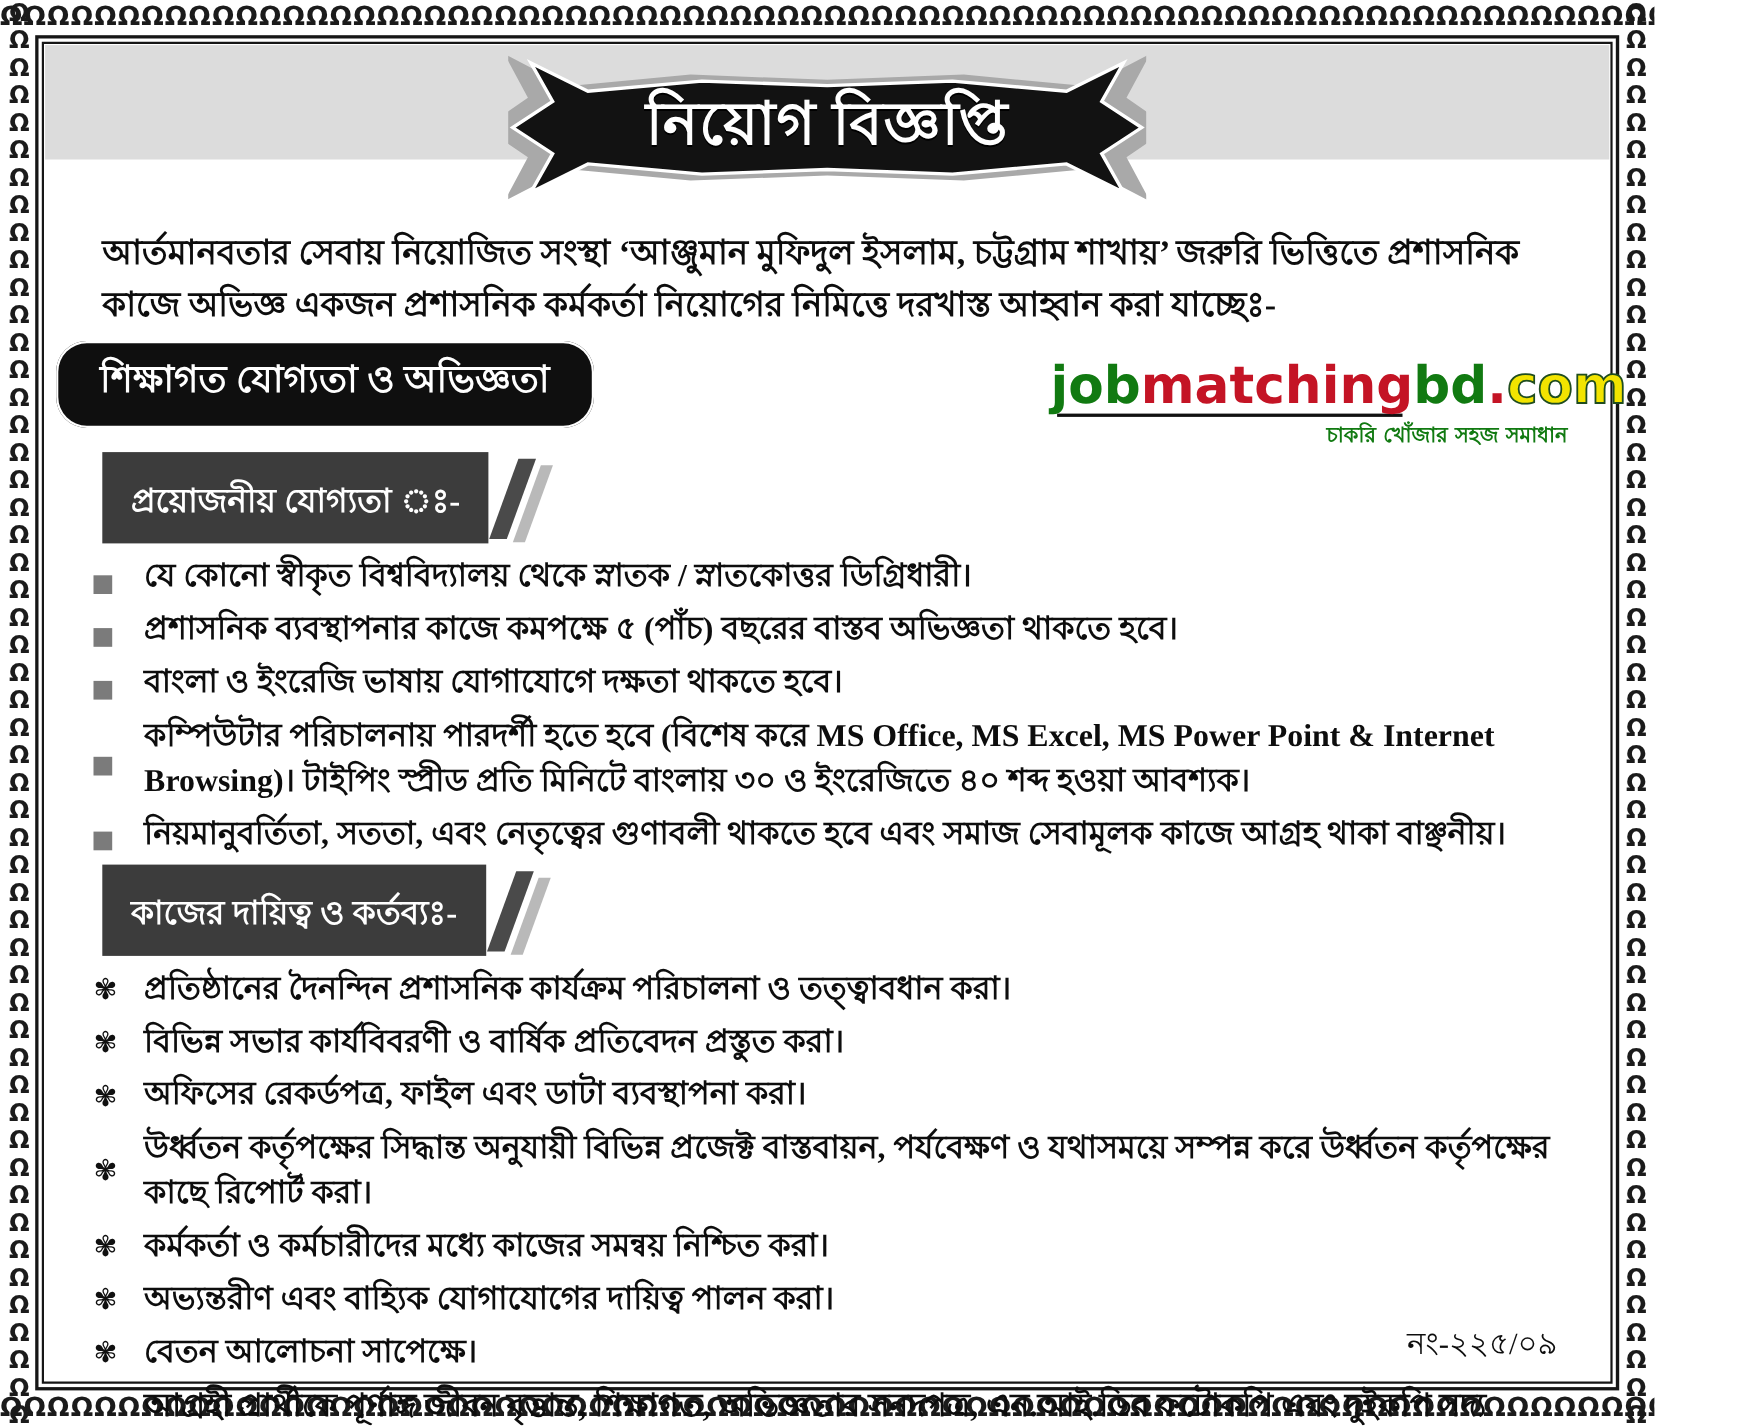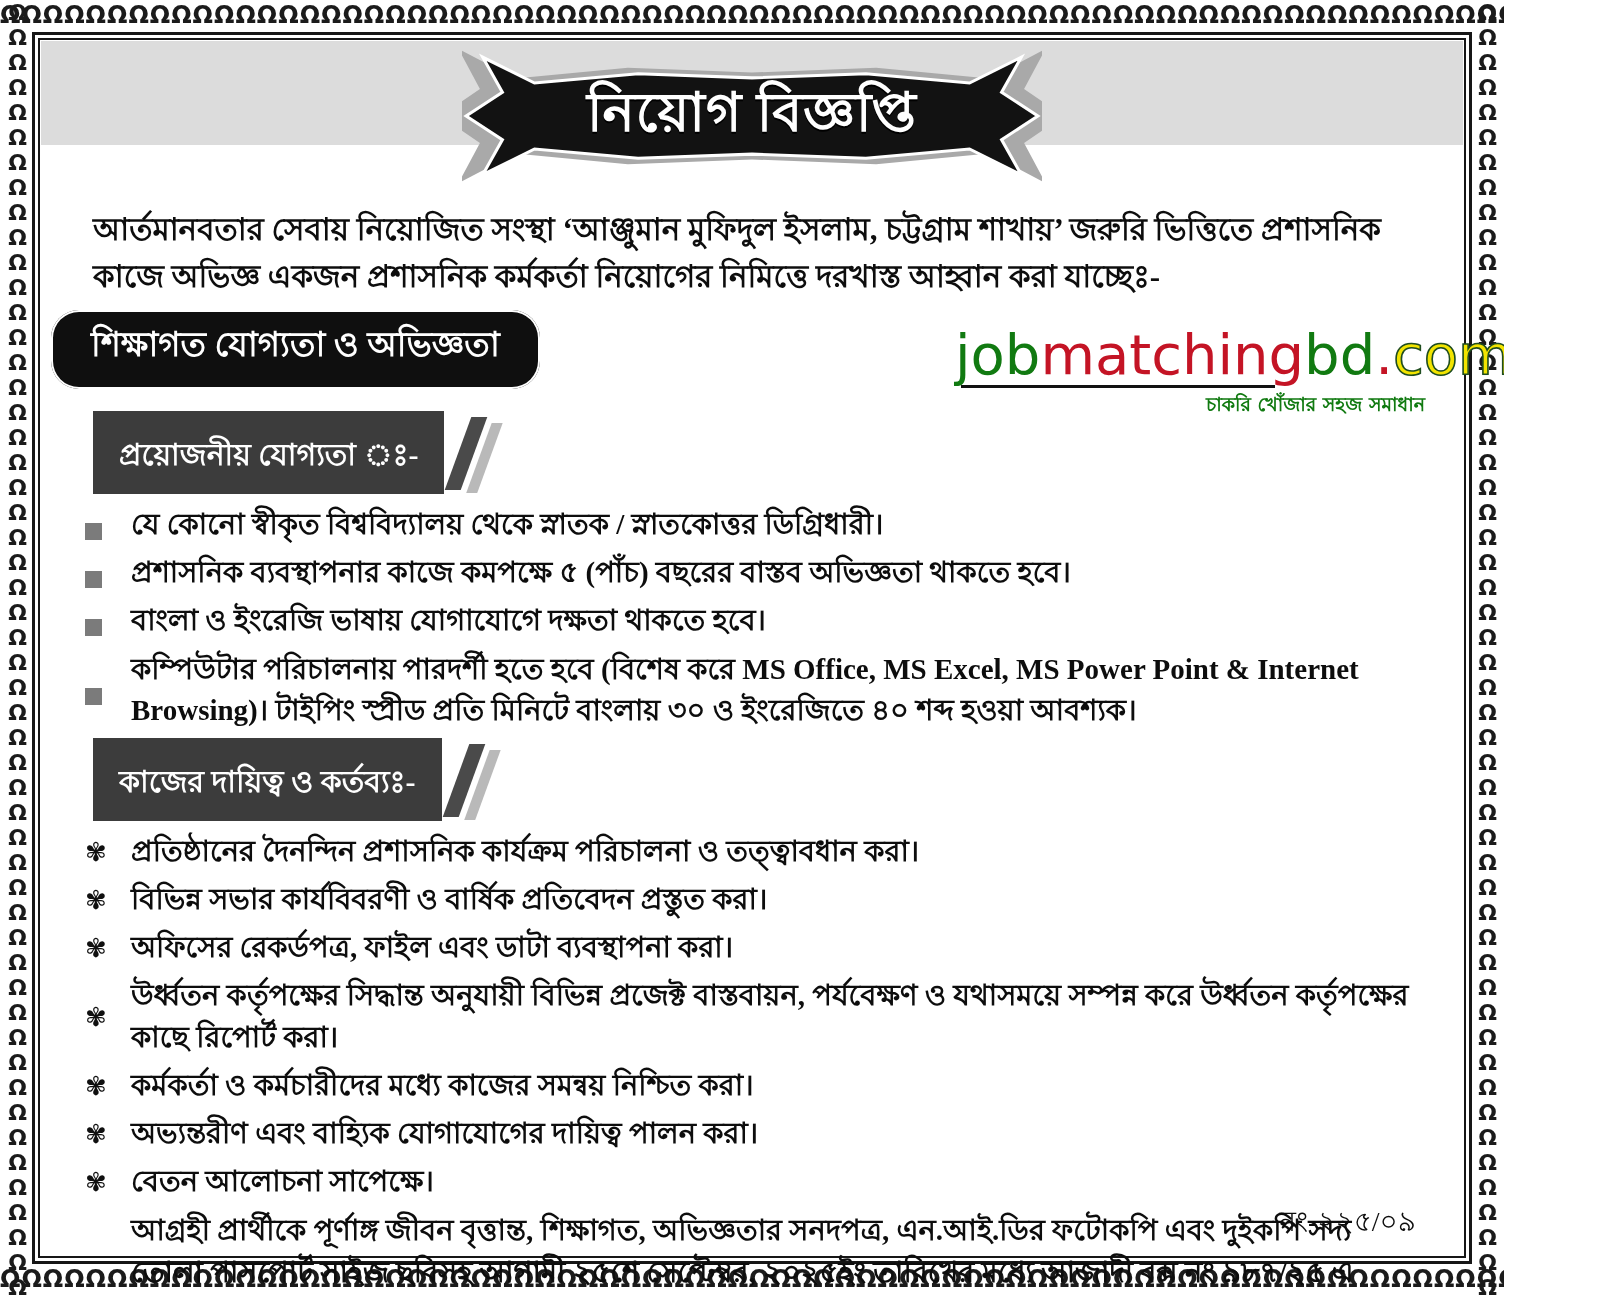--- a/index.html
+++ b/index.html
@@ -70,21 +70,21 @@
     background:#4a4a4a;transform:skewX(-20deg);
   }
   .box-heading::before{
     content:"";position:absolute;right:-46px;top:12px;height:84%;width:11px;
     background:#b9b9b9;transform:skewX(-20deg);
   }
 
   
   .logo{position:absolute;top:292px;right:44px;width:470px;text-align:right;
         font-family:"DejaVu Sans",sans-serif;}
-  .logo-line{font-size:56px;font-weight:400;letter-spacing:0px;line-height:1.0;white-space:nowrap;}
+  .logo-line{font-size:47px;font-weight:700;letter-spacing:0px;line-height:1.0;white-space:nowrap;}
   .lg-green{color:#117a11;}
   .lg-red{color:#c41425;}
   .lg-dot{color:#c41425;}
   .lg-com{color:#f2e400;-webkit-text-stroke:1.6px #1f4d1f;text-shadow:0 0 1px #1f4d1f;}
   .logo-underline{height:3px;background:#111;margin:2px 150px 2px 6px;}
   .logo-tagline{font-size:19px;font-weight:700;color:#117a11;margin-top:0px;}
 
   
   ul.adlist{list-style:none;margin:10px 36px 0 50px;padding:0;}
   ul.adlist li{display:flex;gap:16px;margin-bottom:7px;
@@ -174,20 +174,26 @@
           <span class="li-text">বাংলা ও ইংরেজি ভাষায় যোগাযোগে দক্ষতা থাকতে হবে।</span>
         </li>
 
         <li>
           <span class="marker-col">
             <span class="sq"></span>
           </span>
           <span class="li-text">কম্পিউটার পরিচালনায় পারদর্শী হতে হবে (বিশেষ করে MS Office, MS Excel, MS Power Point &amp; Internet Browsing)। টাইপিং স্প্রীড প্রতি মিনিটে বাংলায় ৩০ ও ইংরেজিতে ৪০ শব্দ হওয়া আবশ্যক।</span>
         </li>
 
+        <li>
+          <span class="marker-col">
+            <span class="sq"></span>
+          </span>
+          <span class="li-text">নিয়মানুবর্তিতা, সততা, এবং নেতৃত্বের গুণাবলী থাকতে হবে এবং সমাজ সেবামূলক কাজে আগ্রহ থাকা বাঞ্ছনীয়।</span>
+        </li>
 
       </ul>
 
     <div style="margin-top:6px;">
       <div class="box-heading">
         <span>কাজের দায়িত্ব ও কর্তব্যঃ-</span>
       </div>
     </div>
 
     <ul class="adlist duty-list">

